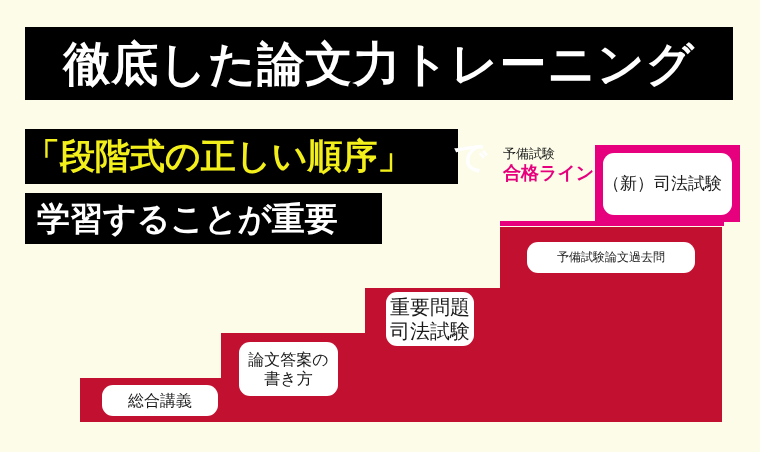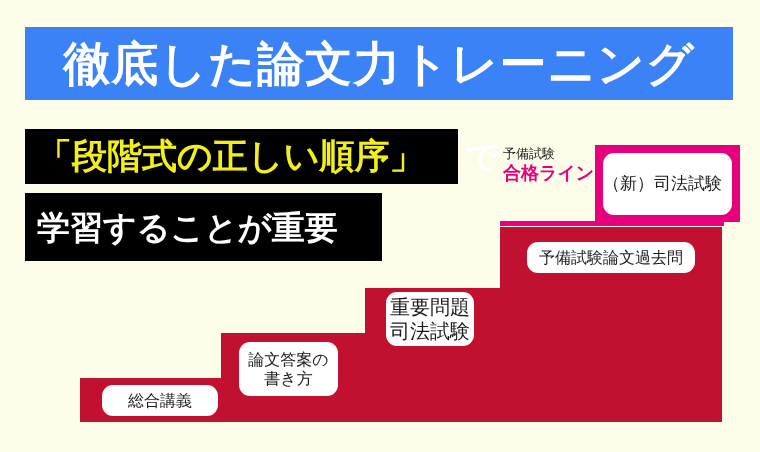--- a/index.html
+++ b/index.html
@@ -22,21 +22,21 @@
     background: #fcfce9;
   }
 
   
   .title-banner {
     position: absolute;
     left: 25px;
     top: 27px;
     width: 708px;
     height: 73px;
-    background: #3b82f6;
+    background: #000000;
     display: flex;
     align-items: center;
     justify-content: center;
   }
   .title-text {
     color: #ffffff;
     font-size: 47px;
     font-weight: bold;
     letter-spacing: 1px;
     line-height: 1;
@@ -49,28 +49,28 @@
     background: #000000;
     display: flex;
     align-items: center;
     box-sizing: border-box;
   }
   .black-bar-1 {
     left: 25px;
     top: 129px;
     width: 433px;
     height: 55px;
-    padding-left: 12px;
+    padding-left: 0;
     gap: 41px;
   }
   .black-bar-2 {
     left: 25px;
     top: 193px;
     width: 357px;
-    height: 68px;
+    height: 51px;
     padding-left: 12px;
   }
   .hl-yellow {
     color: #f2ef1b;
     font-size: 35px;
     font-weight: bold;
     line-height: 1;
     white-space: nowrap;
   }
   .hl-white {
@@ -180,21 +180,21 @@
     left: 239px; top: 342px; width: 99px; height: 54px;
   }
   .label-2 span { font-size: 16px; }
   .label-3 {
     left: 386px; top: 292px; width: 88px; height: 54px;
   }
   .label-3 span { font-size: 20px; }
   .label-4 {
     left: 527px; top: 242px; width: 168px; height: 31px;
   }
-  .label-4 span { font-size: 16px; }
+  .label-4 span { font-size: 12px; }
 </style>
 </head>
 <body>
 
 <div id="stage">
 
   <div class="title-banner">
     <div class="title-text">徹底した論文力トレーニング</div>
   </div>
 

